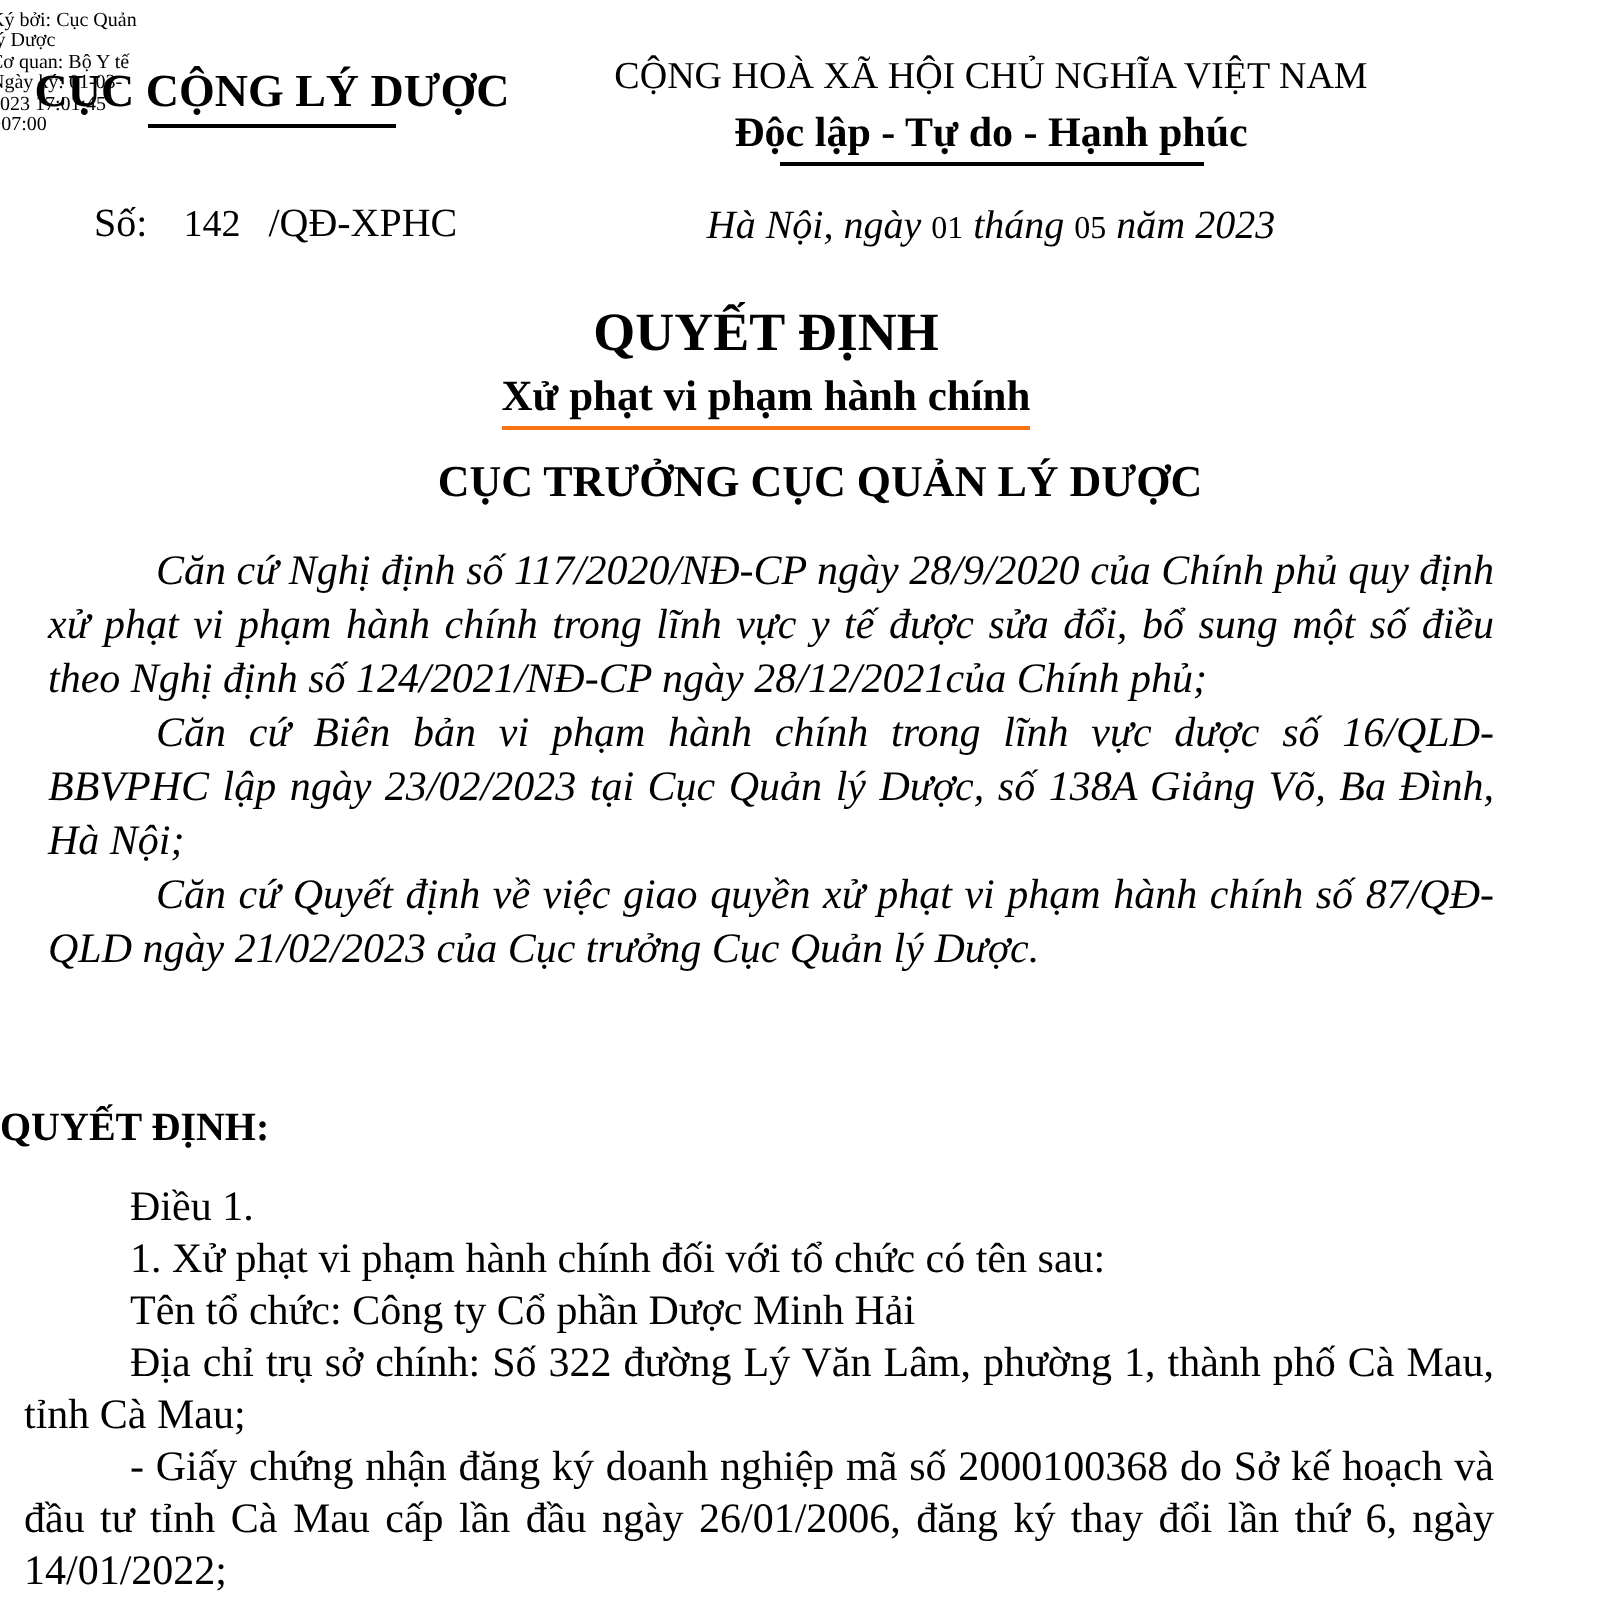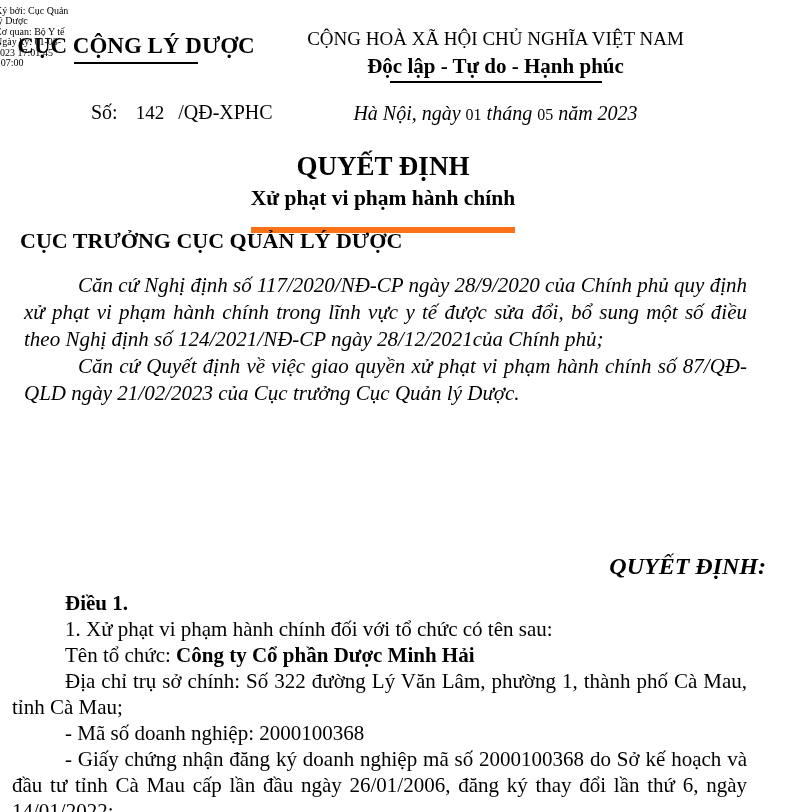--- a/index.html
+++ b/index.html
@@ -21,60 +21,60 @@
   .hleft .l1 { font-weight:bold; font-size:19px; }
   .hleft .l2 { font-weight:bold; font-size:23px; margin-top:3px; white-space:nowrap; }
   .hleft .rule { width:124px; border-bottom:2px solid #000; margin:3px auto 0; }
 
   
   .hright { position:absolute; left:288px; top:28px; width:415px; text-align:center; }
   .hright .l1 { font-weight:normal; font-size:19px; white-space:nowrap; }
   .hright .l2 { font-weight:bold; font-size:21px; margin-top:4px; }
   .hright .rule { width:212px; border-bottom:2px solid #000; margin:2px auto 0; }
 
-  .so { position:absolute; left:47px; top:101px; font-size:20px;margin-left:44px; }
+  .so { position:absolute; left:47px; top:101px; font-size:20px; }
   .so .num { font-size:19px; margin-left:18px; margin-right:14px; }
 
   .dateline {
     position:absolute; left:288px; top:102px; width:415px;
     text-align:center; font-style:italic; font-size:20px;
   }
   .dateline .num { font-style:normal; font-size:16px; }
 
   .title-main {
     position:absolute; left:0; top:151px; width:766px;
     text-align:center; font-size:27px; font-weight:bold;font-family:Liberation Serif, serif;
   }
   .title-sub {
     position:absolute; left:0; top:186px; width:766px;
     text-align:center; font-size:21.5px; font-weight:bold;
   }
-  .title-sub .u { display:inline-block; border-bottom:6px solid #f97316; padding-bottom:16px; }
+  .title-sub .u { display:inline-block; border-bottom:2px solid #f97316; padding-bottom:2px; }
   .title-issuer {
     position:absolute; left:20px; top:228px; width:780px;
-    text-align:left; font-size:22px; font-weight:bold; white-space:nowrap;
+    text-align:center; font-size:22px; font-weight:bold; white-space:nowrap;
   }
 
   .preamble {
     position:absolute; left:24px; top:272px; width:723px;
     font-style:italic; font-size:21px; line-height:27px; text-align:justify;
   }
   .preamble p { margin:0; text-indent:54px; }
 
   .decision-heading {
     position:absolute; left:0; top:553px; width:766px;
-    text-align:right; font-size:24px; font-weight:bold;font-style:italic;
+    text-align:left; font-size:20px; font-weight:bold;
   }
 
   .body2 {
     position:absolute; left:12px; top:590px; width:735px;
     font-size:21px; line-height:26px; text-align:justify;
   }
   .body2 p { margin:0; text-indent:53px; }
-  .bold { font-weight:bold; }
+  .bold { font-weight:normal; }
 </style>
 </head>
 <body>
 
 <div class="page">
 
   <div class="sig">
     <div>Ký bởi: Cục Quản</div>
     <div>lý Dược</div>
     <div>Cơ quan: Bộ Y tế</div>
@@ -107,27 +107,27 @@
   </div>
 
   <div class="title-main">QUYẾT ĐỊNH</div>
   <div class="title-sub">
     <span class="u">Xử phạt vi phạm hành chính</span>
   </div>
   <div class="title-issuer">CỤC TRƯỞNG CỤC QUẢN LÝ DƯỢC</div>
 
   <div class="preamble">
     <p>Căn cứ Nghị định số 117/2020/NĐ-CP ngày 28/9/2020 của Chính phủ quy định xử phạt vi phạm hành chính trong lĩnh vực y tế được sửa đổi, bổ sung một số điều theo Nghị định số 124/2021/NĐ-CP ngày 28/12/2021của Chính phủ;</p>
+    <p>Căn cứ Biên bản vi phạm hành chính trong lĩnh vực dược số 16/QLD-BBVPHC lập ngày 23/02/2023 tại Cục Quản lý Dược, số 138A Giảng Võ, Ba Đình, Hà Nội;</p>
     <p>Căn cứ Quyết định về việc giao quyền xử phạt vi phạm hành chính số 87/QĐ-QLD ngày 21/02/2023 của Cục trưởng Cục Quản lý Dược.</p>
   </div>
 
   <div class="decision-heading">QUYẾT ĐỊNH:</div>
 
   <div class="body2">
     <p class="bold">Điều 1.</p>
     <p>1. Xử phạt vi phạm hành chính đối với tổ chức có tên sau:</p>
     <p><span>Tên tổ chức:</span> <span class="bold">Công ty Cổ phần Dược Minh Hải</span></p>
     <p>Địa chỉ trụ sở chính:  Số 322 đường Lý Văn Lâm, phường 1, thành phố Cà Mau, tỉnh Cà Mau;</p>
-    <p>- Mã số doanh nghiệp: 2000100368</p>
     <p>- Giấy chứng nhận đăng ký doanh nghiệp mã số 2000100368 do Sở kế hoạch và đầu tư tỉnh Cà Mau cấp lần đầu ngày 26/01/2006, đăng ký thay đổi lần thứ 6, ngày 14/01/2022;</p>
   </div>
 
 </div>
 
 </body></html>

